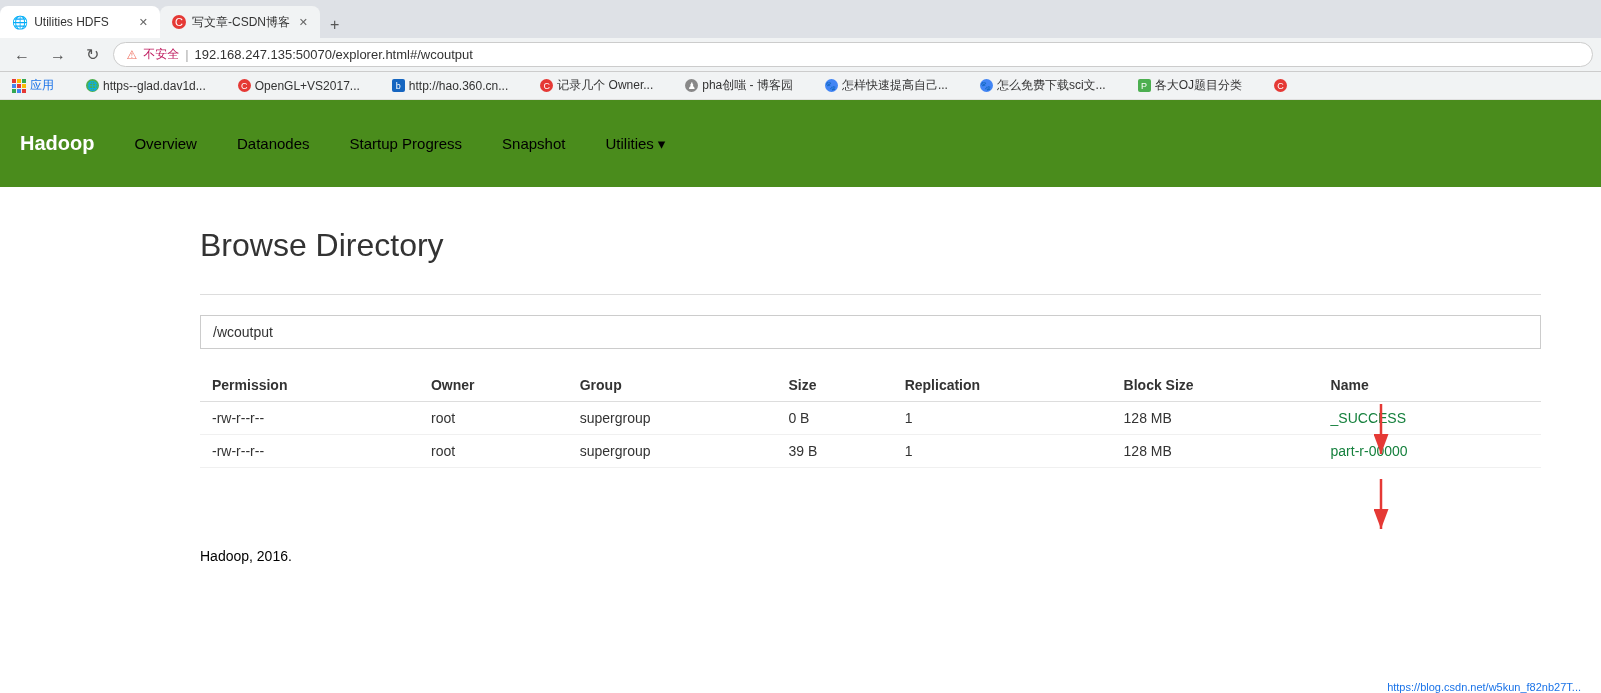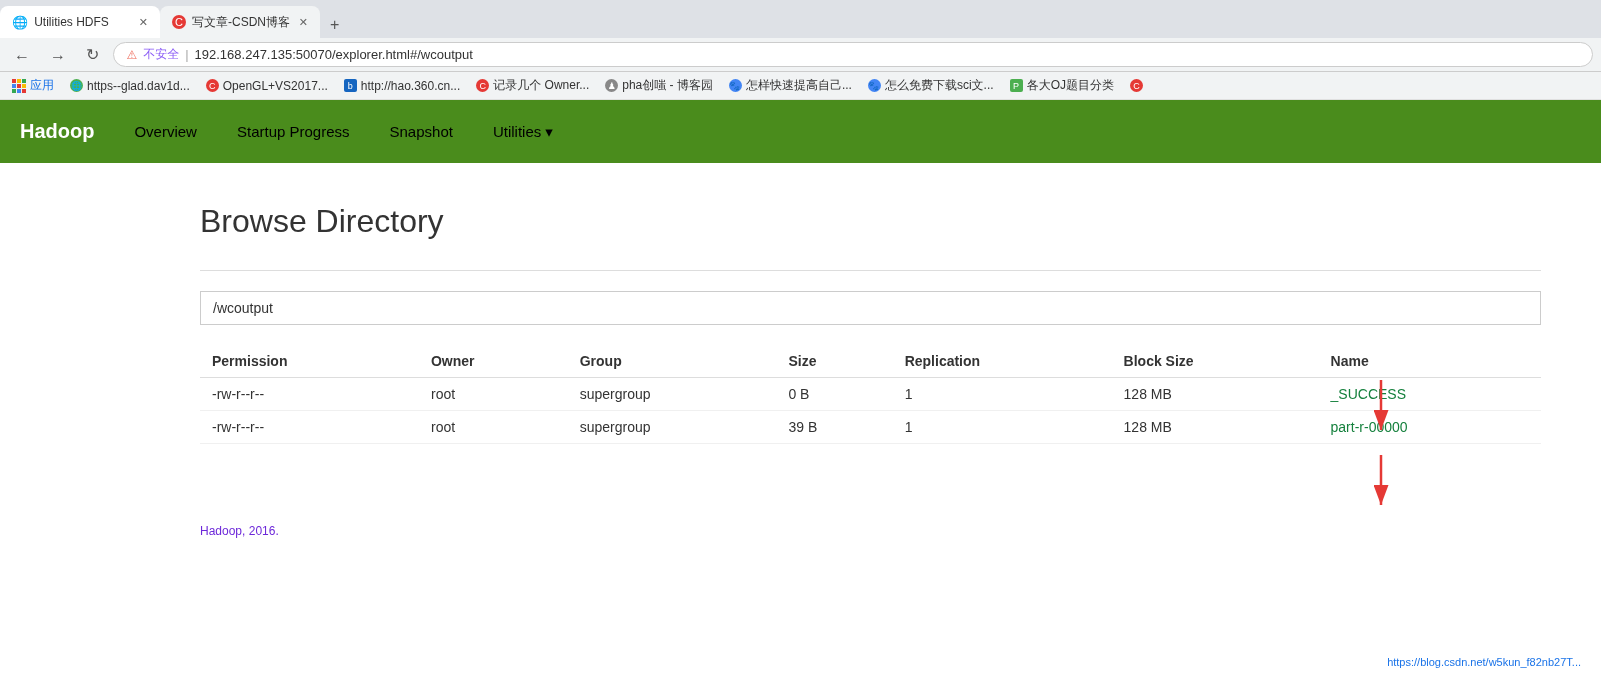--- a/index.html
+++ b/index.html
@@ -10,27 +10,27 @@
     .tab-bar { display: flex; align-items: flex-end; padding: 6px 0 0 0; background: #dee1e6; }
     .tab { display: flex; align-items: center; background: #f1f3f4; border-radius: 8px 8px 0 0; padding: 6px 12px; font-size: 12px; color: #333; gap: 6px; min-width: 160px; height: 32px; }
     .tab.active { background: #fff; }
     .tab-close { margin-left: auto; cursor: pointer; color: #666; font-size: 11px; }
     .tab-new { padding: 4px 10px; font-size: 16px; color: #555; cursor: pointer; }
     .address-bar-row { display: flex; align-items: center; background: #f1f3f4; padding: 4px 8px; gap: 8px; border-bottom: 1px solid #ccc; }
     .nav-btn { background: none; border: none; cursor: pointer; font-size: 16px; color: #555; padding: 2px 6px; }
     .nav-btn:disabled { color: #bbb; }
     .address-bar { flex: 1; display: flex; align-items: center; background: #fff; border: 1px solid #ccc; border-radius: 20px; padding: 3px 12px; font-size: 13px; color: #333; }
     .lock-icon { color: #e65; margin-right: 6px; font-size: 12px; }
-    .bookmarks-bar { display: flex; align-items: center; padding: 3px 8px; gap: 8px; background: #f1f3f4; border-bottom: 1px solid #e0e0e0; overflow: hidden; text-align: right; }
+    .bookmarks-bar { display: flex; align-items: center; padding: 3px 8px; gap: 24px; background: #f1f3f4; border-bottom: 1px solid #e0e0e0; overflow: hidden; text-align: right; }
     .bookmark-item { display: flex; align-items: center; gap: 4px; font-size: 12px; color: #333; cursor: pointer; padding: 2px 4px; white-space: nowrap; }
     .bookmark-item.apps { color: #1a73e8; }
 
     
     .hadoop-nav { background: #4a8c1c; padding: 0; width: 100%; }
-    .hadoop-nav-inner { display: flex; align-items: center; padding: 4px 20px; }
+    .hadoop-nav-inner { display: flex; align-items: center; padding: 16px 20px; }
     .hadoop-brand { color: #fff; font-size: 20px; font-weight: bold; padding: 16px 20px 16px 0; }
     .nav-item { color: #000000; text-decoration: none; padding: 18px 20px; font-size: 15px; cursor: pointer; display: inline-block; }
     .nav-utilities { display: flex; align-items: center; }
 
     
     .main-content { padding: 40px 60px 40px 200px; }
     .page-title { font-size: 32px; font-weight: 300; color: #333; margin-bottom: 30px; }
     .divider { border: none; border-top: 1px solid #ddd; margin-bottom: 20px; }
 
     
@@ -39,22 +39,22 @@
     
     .dir-table { width: 100%; border-collapse: collapse; }
     .dir-table th { text-align: left; font-weight: bold; color: #333; padding: 8px 12px; border-bottom: 1px solid #ddd; }
     .dir-table td { padding: 8px 12px; color: #333; border-bottom: 1px solid #f0f0f0; }
     .dir-table td a { color: #15803d; text-decoration: none; }
 
     
     .arrow-container { position: relative; }
 
     
-    .footer { padding: 40px 60px 10px 200px; color: #6d28d9; font-size: 12px; }
-    .footer-link { position: fixed; bottom: 25px; right: 20px; font-size: 11px; color: #1a73e8; text-decoration: none; }
+    .footer { padding: 40px 60px 10px 200px; color: #000000; font-size: 14px; }
+    .footer-link { position: fixed; bottom: 0; right: 20px; font-size: 11px; color: #1a73e8; text-decoration: none; }
 
     
     .svg-arrow { position: absolute; pointer-events: none; }
   </style>
 </head>
 <body>
 
 <div class="browser-chrome">
 
   <div class="tab-bar">
@@ -70,21 +70,21 @@
     </div>
     <span class="tab-new">+</span>
   </div>
 
   <div class="address-bar-row">
     <button class="nav-btn">←</button>
     <button class="nav-btn">→</button>
     <button class="nav-btn">↻</button>
     <div class="address-bar">
       <span class="lock-icon">⚠</span>
-      <span style="color:#8b5cf6; font-size:12px; margin-right:6px;">不安全</span>
+      <span style="color:#be185d; font-size:12px; margin-right:6px;">不安全</span>
       <span style="color:#aaa; margin-right:6px;">|</span>
       <span>192.168.247.135:50070/explorer.html#/wcoutput</span>
     </div>
   </div>
 
   <div class="bookmarks-bar">
     <div class="bookmark-item apps">
       <span style="display:inline-grid; grid-template-columns:repeat(3,4px); gap:1px;">
         <span style="background:#e53935;width:4px;height:4px;display:block;"></span>
         <span style="background:#fbbc04;width:4px;height:4px;display:block;"></span>
@@ -133,20 +133,21 @@
     <div class="bookmark-item">
       <span style="background:#e53935; color:#fff; font-size:9px; width:13px; height:13px; border-radius:50%; display:flex; align-items:center; justify-content:center;">C</span>
     </div>
   </div>
 </div>
 
 <div class="hadoop-nav">
   <div class="hadoop-nav-inner">
     <div class="hadoop-brand">Hadoop</div>
     <a class="nav-item">Overview</a>
+    <a class="nav-item">Datanodes</a>
     <a class="nav-item">Startup Progress</a>
     <a class="nav-item">Snapshot</a>
     <a class="nav-item nav-utilities">
       <span>Utilities</span>
       <span style="margin-left:4px;">▾</span>
     </a>
   </div>
 </div>
 
 <div class="main-content">

